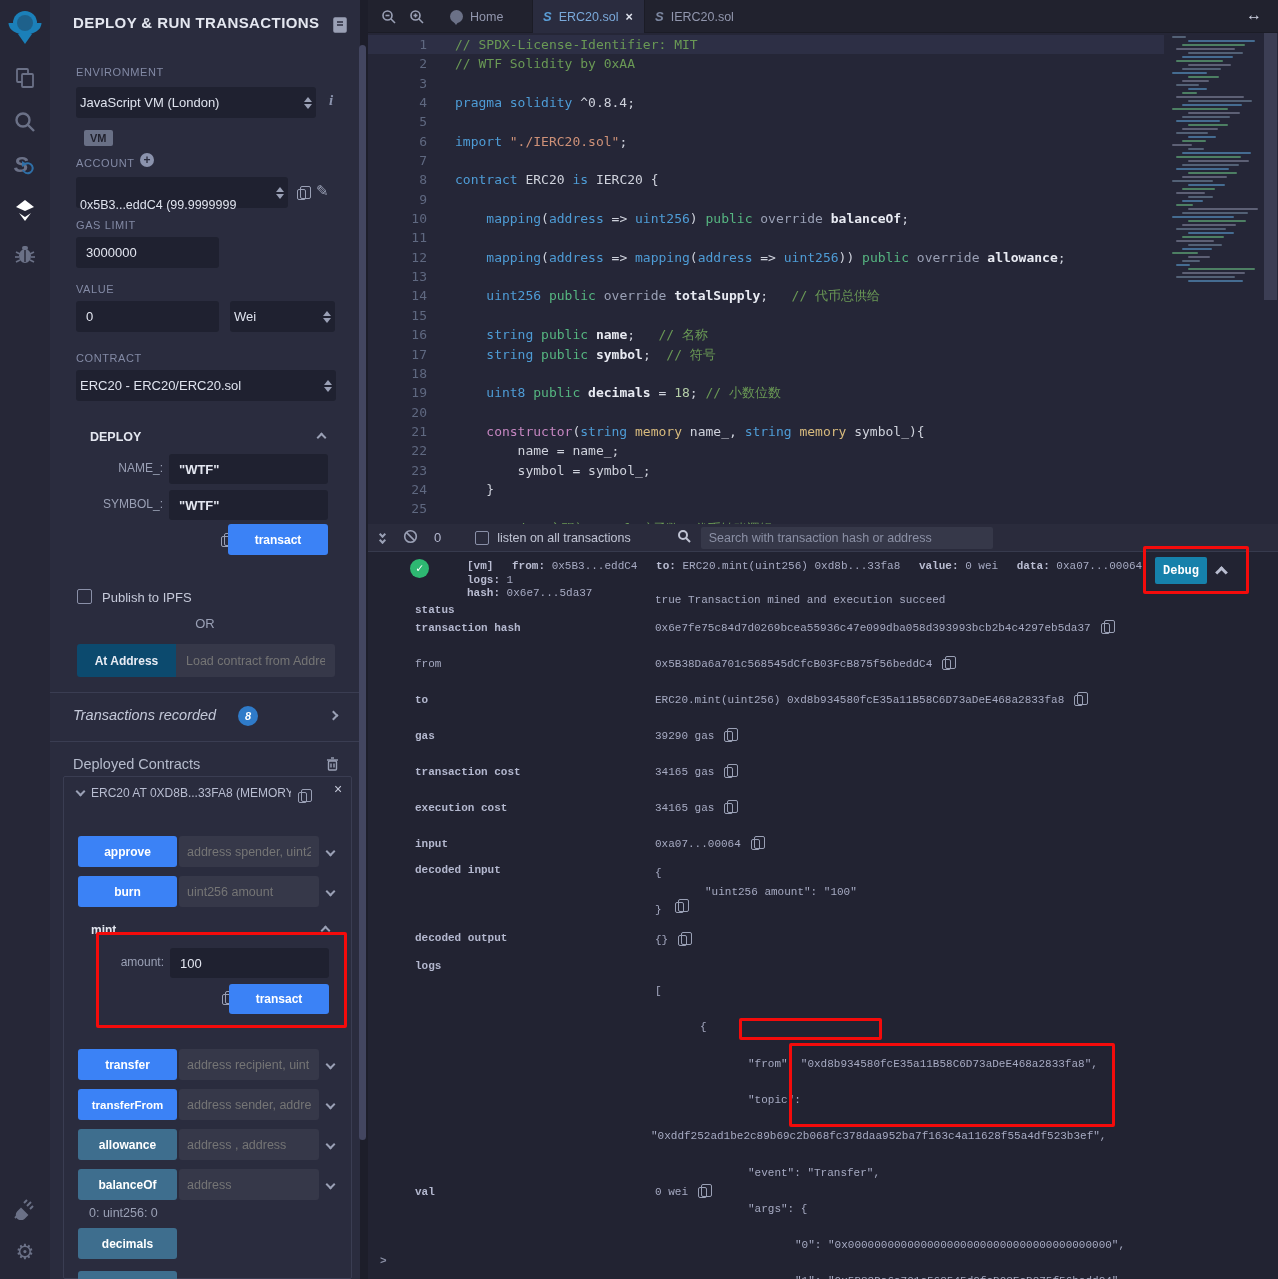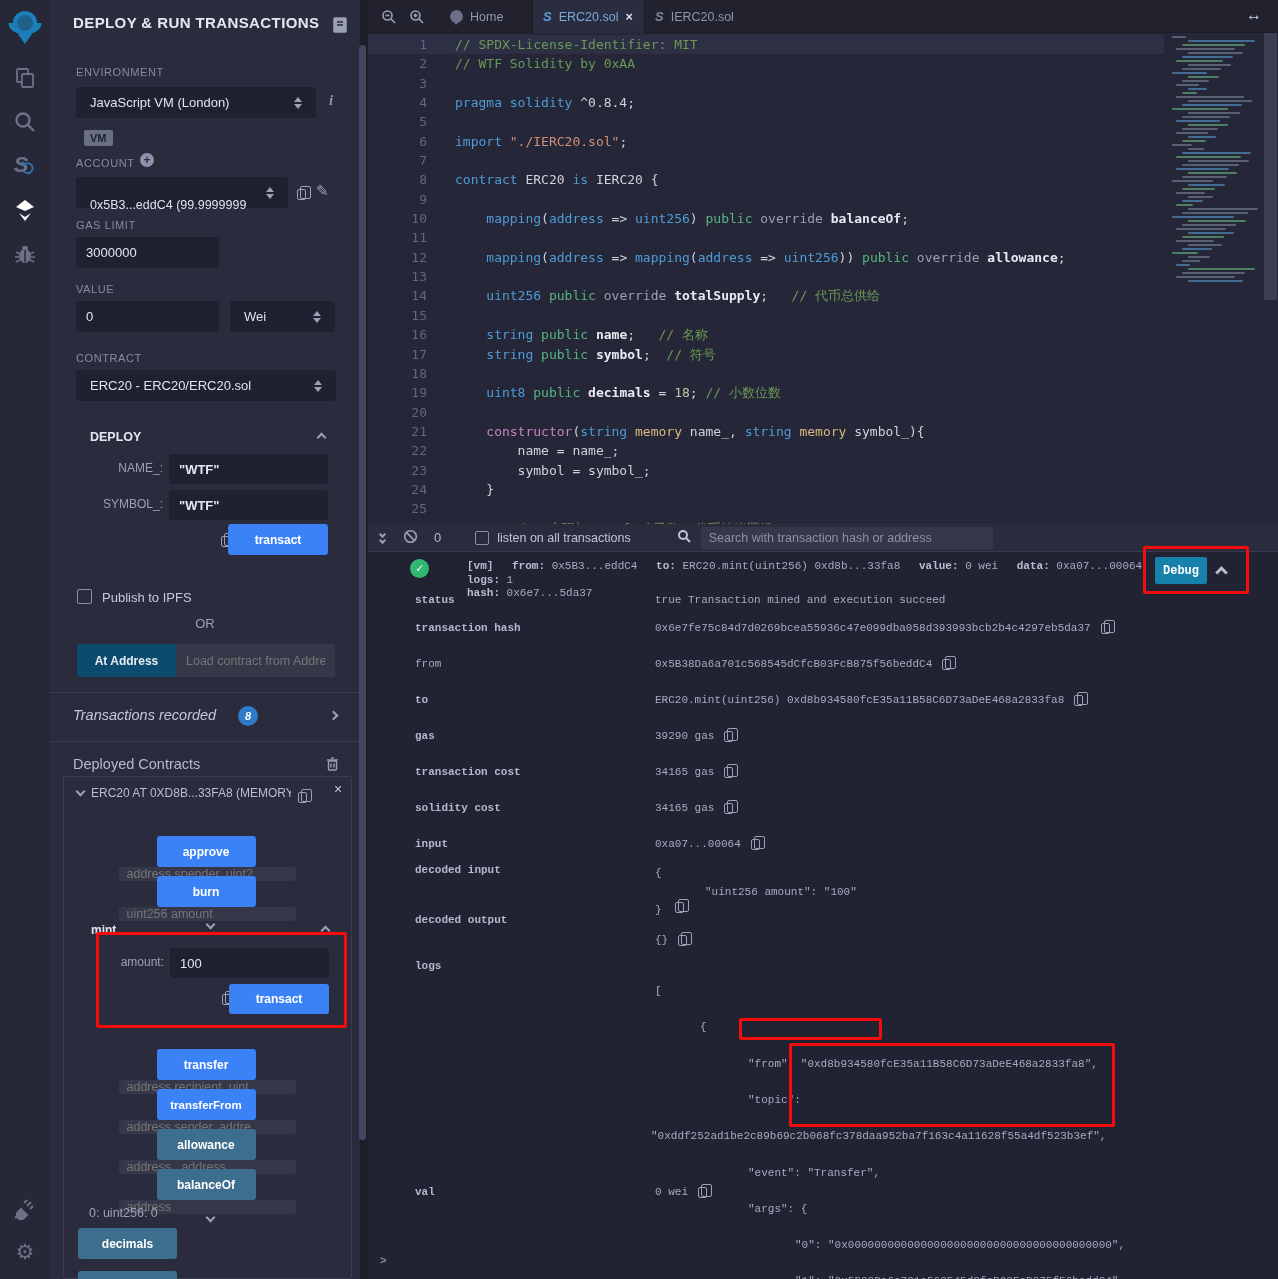--- a/index.html
+++ b/index.html
@@ -10,21 +10,21 @@
   
   .iconbar { position:absolute; left:0; top:0; width:50px; height:1279px; background:#262737; z-index:5; }
   .ibar-ic { position:absolute; left:0; width:50px; text-align:center; color:#6b7187; }
   .ibar-ic svg { display:inline-block; }
 
   
   .sidepanel { position:absolute; left:50px; top:0; width:310px; height:1279px; background:#2a2c3e; z-index:4; overflow:hidden; }
   .ptitle { position:absolute; left:23px; top:14px; font-size:15px; font-weight:bold; color:#e4e7f0; letter-spacing:.4px; }
   .plabel { position:absolute; left:26px; font-size:11px; color:#838aa5; letter-spacing:.6px; }
   .pselect { position:absolute; height:31px; background:#1f2130; border-radius:3px; color:#dfe3ee; font-size:13px;
-     display:flex; align-items:center; padding:0 14px; cursor:pointer; }
+     display:flex; align-items:center; padding:0 4px; cursor:pointer; }
   .pselect .stp { margin-left:auto; }
   .pinput { position:absolute; height:31px; background:#1f2130; border:none; border-radius:3px; color:#e3e6f0;
      font-size:13px; padding:0 10px; outline:none; }
   .stp { display:inline-flex; flex-direction:column; gap:2px; }
   .stp i { width:0; height:0; border-left:4px solid transparent; border-right:4px solid transparent; }
   .stp .up { border-bottom:5px solid #9aa0b5; }
   .stp .dn { border-top:5px solid #9aa0b5; }
   .vmbadge { position:absolute; left:34px; top:130px; background:#697086; color:#21222e; font-size:11px; font-weight:bold;
      padding:2px 6px; border-radius:2px; }
   .btn { display:flex; align-items:center; justify-content:center; border-radius:3px; color:#fff;
@@ -34,21 +34,21 @@
   .btn-steel { background:#0c4a6e; color:#e8ecf4; }
   .cpy { width:9px; height:11px; border:1px solid #9aa0b5; border-radius:2px; position:relative; display:inline-block; cursor:pointer; }
   .cpy::before { content:""; position:absolute; left:2px; top:-4px; width:9px; height:11px; border:1px solid #9aa0b5;
      border-radius:2px; }
   .car { display:inline-block; width:7px; height:7px; border-right:2px solid #9aa0b5; border-bottom:2px solid #9aa0b5; }
   .car-dn { transform:rotate(45deg); }
   .car-up { transform:rotate(-135deg); }
   .car-rt { transform:rotate(-45deg); }
   .cbx { width:15px; height:15px; border:1px solid #8a90a8; border-radius:2px; background:transparent; cursor:pointer; }
   .flabel { font-size:12px; color:#9aa0b5; }
-  .frow { position:absolute; left:27px; width:256px; height:31px; display:flex; align-items:center;flex-direction:column; }
+  .frow { position:absolute; left:27px; width:256px; height:31px; display:flex; align-items:center; }
   .frow .fbtn { width:99px; height:31px; flex:none; }
   .frow .fph { flex:1; height:31px; margin-left:2px; background:#363849; border:none; border-radius:3px;
      color:#8a8fa8; font-size:12.5px; padding:0 8px; outline:none; min-width:0; }
   .frow .car { margin-left:8px; flex:none; }
   .recbox { position:absolute; left:0; top:692px; width:310px; height:50px; border-top:1px solid #3a3d52;
      border-bottom:1px solid #3a3d52;font-style:italic; }
   .badge8 { display:inline-flex; align-items:center; justify-content:center; width:20px; height:20px; border-radius:50%;
      background:#2f7bc9; color:#fff; font-size:11px; font-weight:bold; }
   .card { position:absolute; left:13px; top:776px; width:289px; height:503px; border:1px solid #3a3d52; border-radius:2px; }
   .panel-scroll { position:absolute; left:359px; top:45px; width:7px; height:1095px; background:#434660; border-radius:4px; z-index:6; cursor:pointer; }
@@ -468,52 +468,52 @@
     </div>
 
     <div class="okc">✓</div>
     <div class="tsum">
       <span class="tb">[vm]</span>&nbsp;<span class="tb">from:</span><span> 0x5B3...eddC4 </span><span class="tb">to:</span><span> ERC20.mint(uint256) 0xd8b...33fa8 </span><span class="tb">value:</span><span> 0 wei </span><span class="tb">data:</span><span> 0xa07...00064 </span><span class="tb">logs:</span><span> 1</span><br>
       <span class="tb">hash:</span><span> 0x6e7...5da37</span>
     </div>
     <div class="debugbtn">Debug</div>
     <div class="dbg-car"></div>
 
-    <div class="trow-l" style="top:70px">status</div>
+    <div class="trow-l" style="top:80px">status</div>
     <div class="trow-v" style="top:70px"><span>true Transaction mined and execution succeed</span></div>
 
     <div class="trow-l" style="top:98px">transaction hash</div>
     <div class="trow-v" style="top:98px"><span>0x6e7fe75c84d7d0269bcea55936c47e099dba058d393993bcb2b4c4297eb5da37</span><span class="cpy"></span></div>
 
     <div class="trow-l plain" style="top:134px">from</div>
     <div class="trow-v" style="top:134px"><span>0x5B38Da6a701c568545dCfcB03FcB875f56beddC4</span><span class="cpy"></span></div>
 
     <div class="trow-l" style="top:170px">to</div>
     <div class="trow-v" style="top:170px"><span>ERC20.mint(uint256) 0xd8b934580fcE35a11B58C6D73aDeE468a2833fa8</span><span class="cpy"></span></div>
 
     <div class="trow-l" style="top:206px">gas</div>
     <div class="trow-v" style="top:206px"><span>39290 gas</span><span class="cpy"></span></div>
 
     <div class="trow-l" style="top:242px">transaction cost</div>
     <div class="trow-v" style="top:242px"><span>34165 gas</span><span class="cpy"></span></div>
 
-    <div class="trow-l" style="top:278px">solidity cost</div>
+    <div class="trow-l" style="top:278px">execution cost</div>
     <div class="trow-v" style="top:278px"><span>34165 gas</span><span class="cpy"></span></div>
 
     <div class="trow-l" style="top:314px">input</div>
     <div class="trow-v" style="top:314px"><span>0xa07...00064</span><span class="cpy"></span></div>
 
     <div class="trow-l" style="top:340px">decoded input</div>
     <div class="abs jblock" style="left:287px; top:340px;">
       <div>{</div>
       <div style="padding-left:50px;">"uint256 amount": "100"</div>
       <div><span>}</span>&nbsp;&nbsp;<span class="cpy"></span></div>
     </div>
 
-    <div class="trow-l" style="top:390px">decoded output</div>
+    <div class="trow-l" style="top:408px">decoded output</div>
     <div class="trow-v" style="top:410px"><span>{}</span><span class="cpy"></span></div>
 
     <div class="trow-l" style="top:436px">logs</div>
     <div class="logsblk">
       <div class="pl-a">[</div>
       <div class="pl-b">{</div>
       <div class="pl-c">"from": "0xd8b934580fcE35a11B58C6D73aDeE468a2833fa8",</div>
       <div class="pl-c">"topic":</div>
       <div class="pl-a2">"0xddf252ad1be2c89b69c2b068fc378daa952ba7f163c4a11628f55a4df523b3ef",</div>
       <div class="pl-c">"event": "Transfer",</div>

